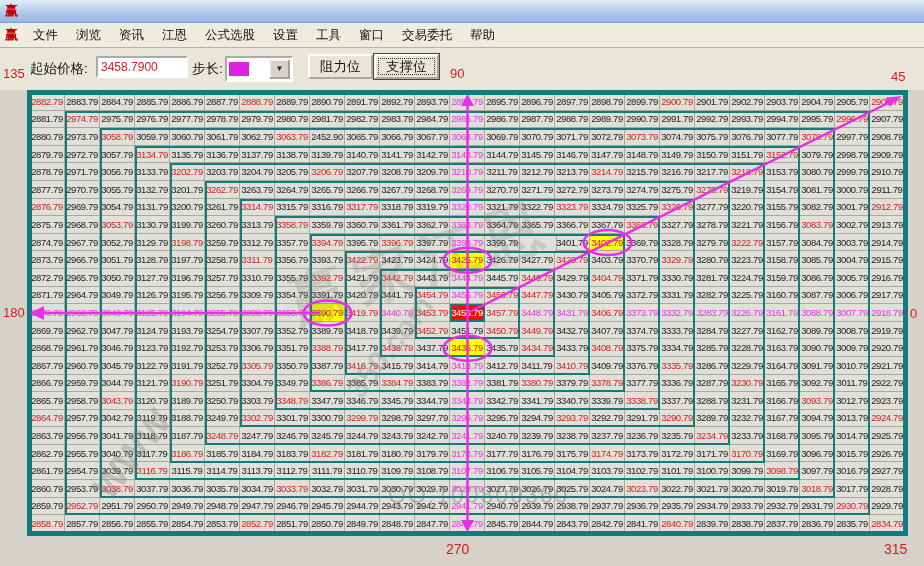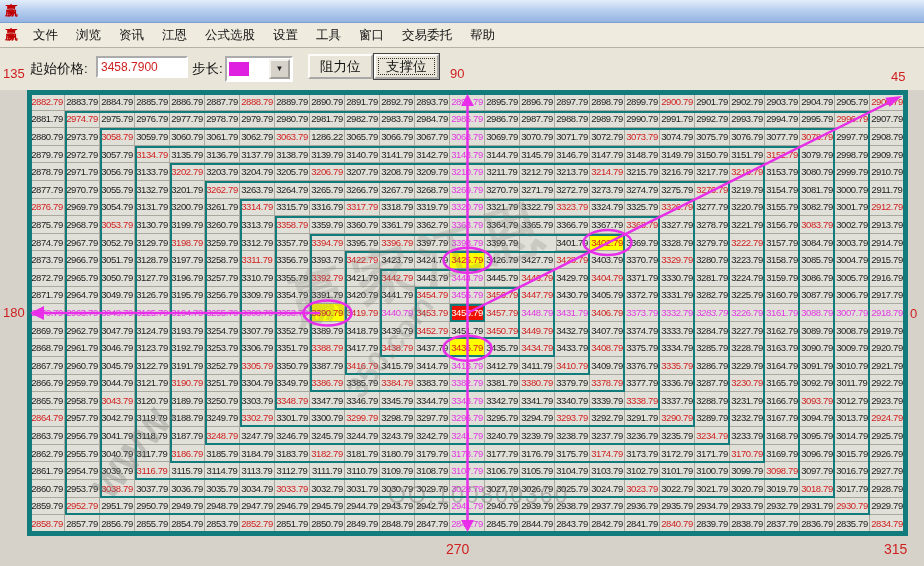--- a/index.html
+++ b/index.html
@@ -150,21 +150,21 @@
         <div class="cell" style="color: rgb(207, 31, 31);">2996.79</div>
         <div class="cell">2907.79</div>
         <div class="cell">2880.79</div>
         <div class="cell">2973.79</div>
         <div class="cell" style="color: rgb(207, 31, 31);">3058.79</div>
         <div class="cell">3059.79</div>
         <div class="cell">3060.79</div>
         <div class="cell">3061.79</div>
         <div class="cell">3062.79</div>
         <div class="cell" style="color: rgb(207, 31, 31);">3063.79</div>
-        <div class="cell">1286.22</div>
+        <div class="cell">2452.90</div>
         <div class="cell">3065.79</div>
         <div class="cell">3066.79</div>
         <div class="cell">3067.79</div>
         <div class="cell" style="color: rgb(226, 56, 226);">3068.79</div>
         <div class="cell">3069.79</div>
         <div class="cell">3070.79</div>
         <div class="cell">3071.79</div>
         <div class="cell">3072.79</div>
         <div class="cell" style="color: rgb(207, 31, 31);">3073.79</div>
         <div class="cell">3074.79</div>

